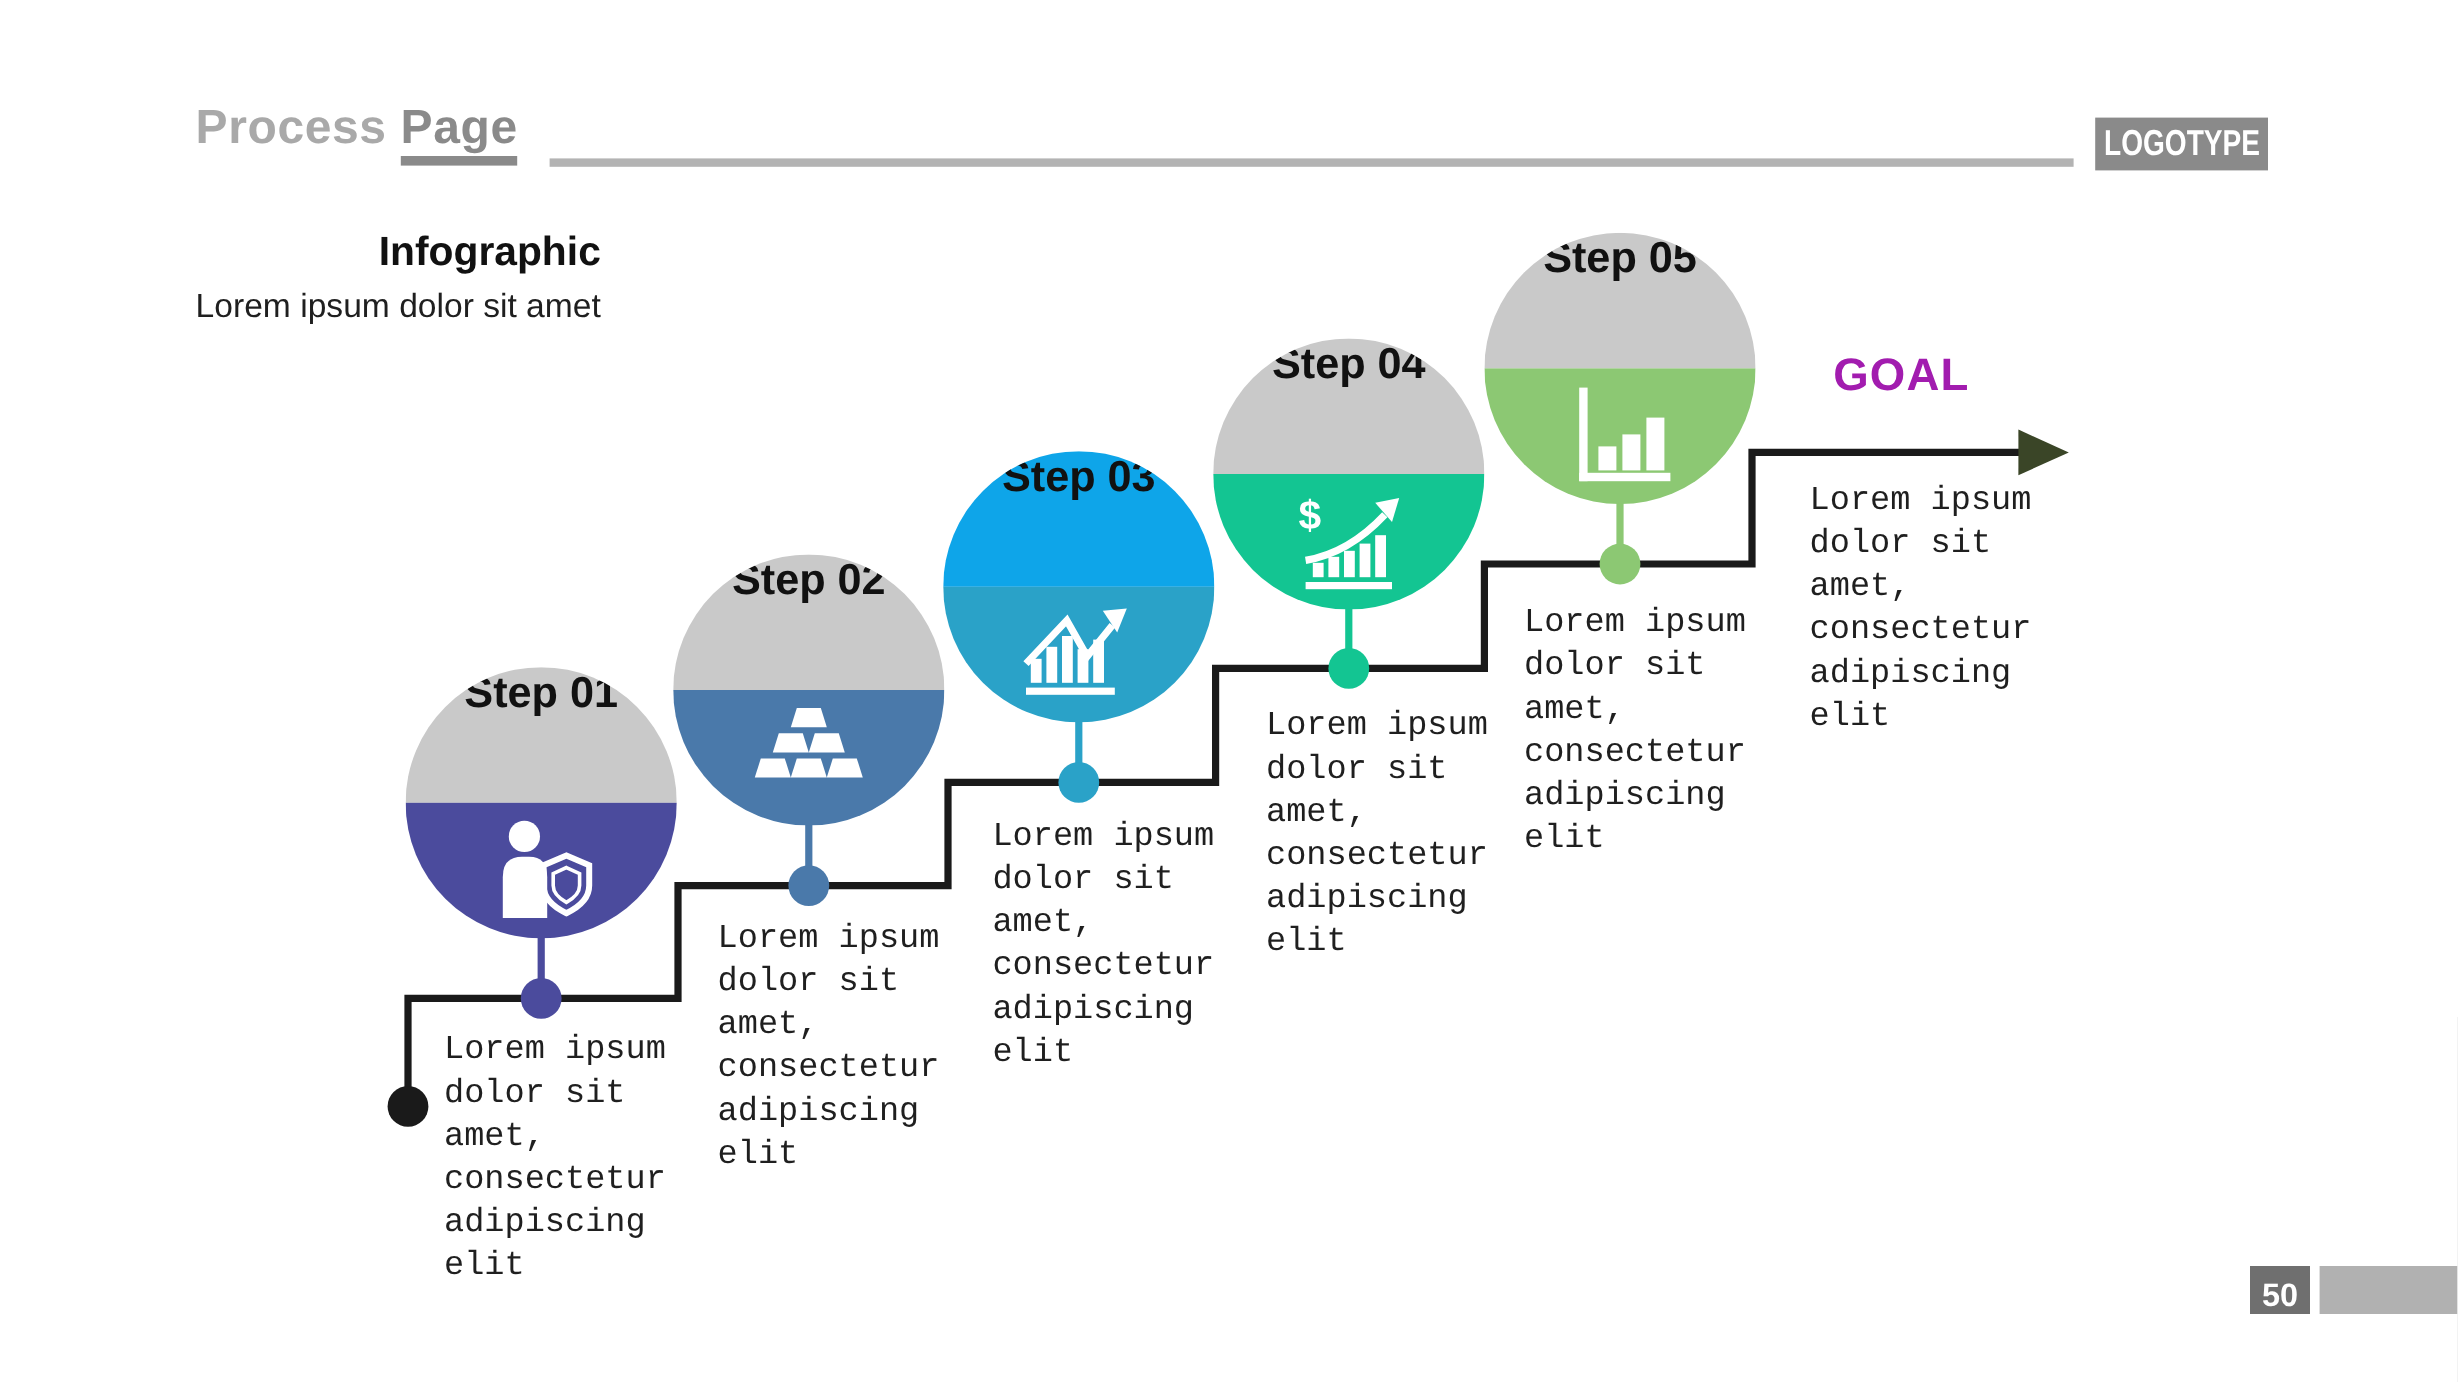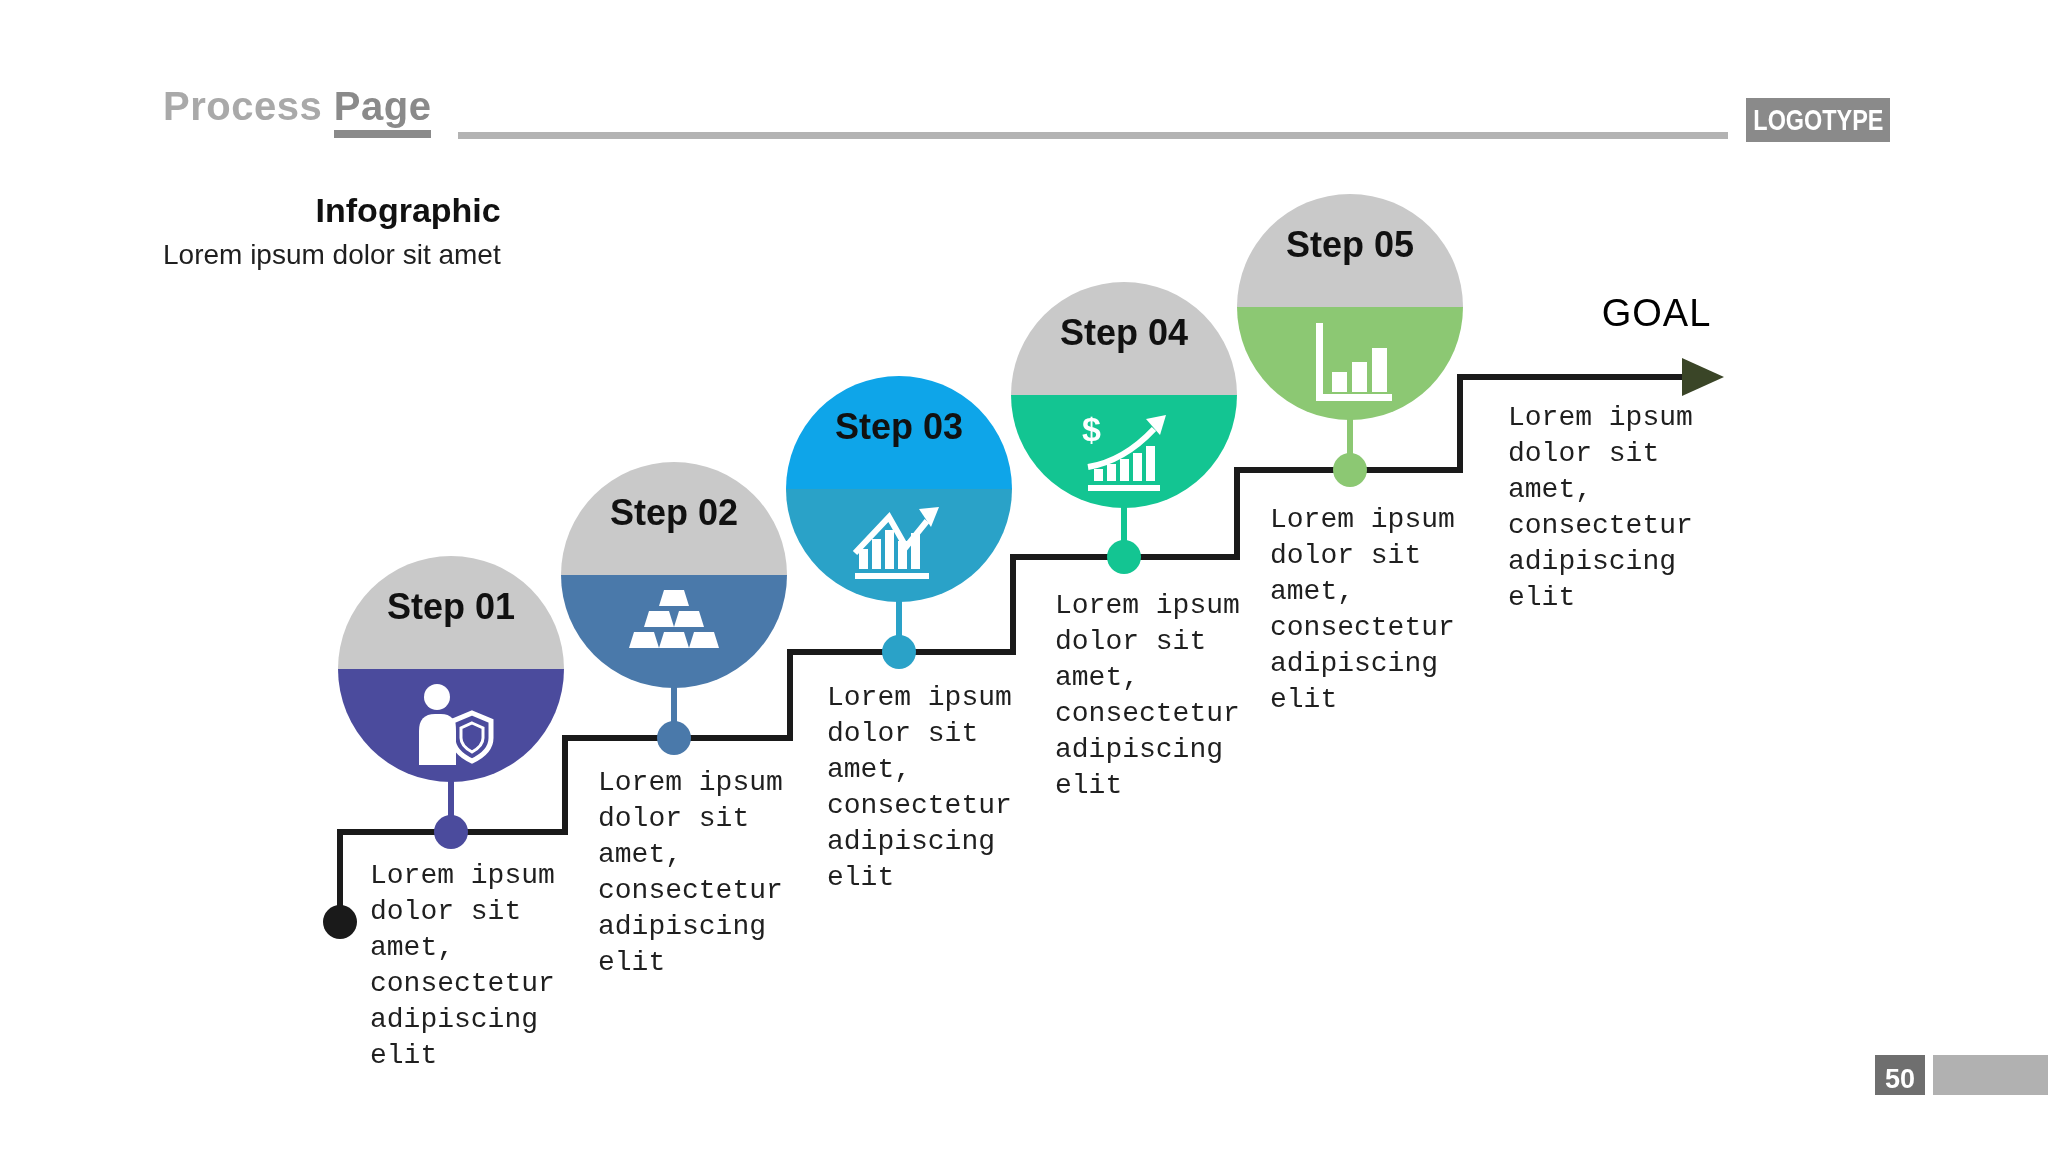--- a/index.html
+++ b/index.html
@@ -19,38 +19,38 @@
     color: #ffffff; font-weight: bold; font-size: 30px; }
   .logotype span { display:inline-block; transform: scaleX(.78); letter-spacing: 0px; white-space: nowrap; }
   
   .page-heading { position: absolute; left: 163px; top: 190px; }
   .page-heading h1 { font-size: 34px; font-weight: bold; color: #111; line-height: 1.2; text-align: right; }
   .page-heading p  { font-size: 28px; margin-top: 8px; }
   
   .stairs { position: absolute; left: 0; top: 0; }
   
   .step-circle { position: absolute; width: 226px; height: 226px; border-radius: 50%; overflow: hidden; }
-  .step-circle .half-top { height: 113px; display: flex; align-items: center; justify-content: center; padding-bottom: 12px; }
+  .step-circle .half-top { height: 113px; display: flex; align-items: flex-start; justify-content: center; padding-bottom: 12px; }
   .step-circle .half-top .step-label { font-size: 36px; font-weight: bold; color: #111; }
   .step-circle .half-bottom { height: 113px; display: flex; align-items: flex-start; justify-content: center; padding-top: 14px; }
   .pos-s1 { left: 338px; top: 556px; }
   .pos-s2 { left: 561px; top: 462px; }
   .pos-s3 { left: 786px; top: 376px; }
   .pos-s4 { left: 1011px; top: 282px; }
   .pos-s5 { left: 1237px; top: 194px; }
   
   .step-desc { position: absolute; width: 215px; font-size: 28px; line-height: 36px; color: #1f1f1f; font-family: Liberation Mono, monospace; }
   .desc-s1 { left: 370px;  top: 858px; }
   .desc-s2 { left: 598px;  top: 765px; }
   .desc-s3 { left: 827px;  top: 680px; }
   .desc-s4 { left: 1055px; top: 588px; }
   .desc-s5 { left: 1270px; top: 502px; }
   .desc-goal { left: 1508px; top: 400px; }
-  .goal-label { position: absolute; left: 1564px; top: 292px; width: 185px; text-align: center;
-    font-size: 38px; font-weight: normal; color: #000000; letter-spacing: 1px; }
+  .goal-label { position: absolute; left: 1492px; top: 292px; width: 185px; text-align: center;
+    font-size: 38px; font-weight: bold; color: #a21caf; letter-spacing: 1px; }
   
   .footer-pagebox { position: absolute; left: 1875px; top: 1055px; width: 50px; height: 40px;
     display: flex; align-items: flex-end; justify-content: center; color: #fff; font-weight: bold; font-size: 27px; }
   .footer-bar { position: absolute; left: 1933px; top: 1055px; width: 115px; height: 40px; }
 </style>
 </head>
 <body>
 
 <div class="slide">
 

